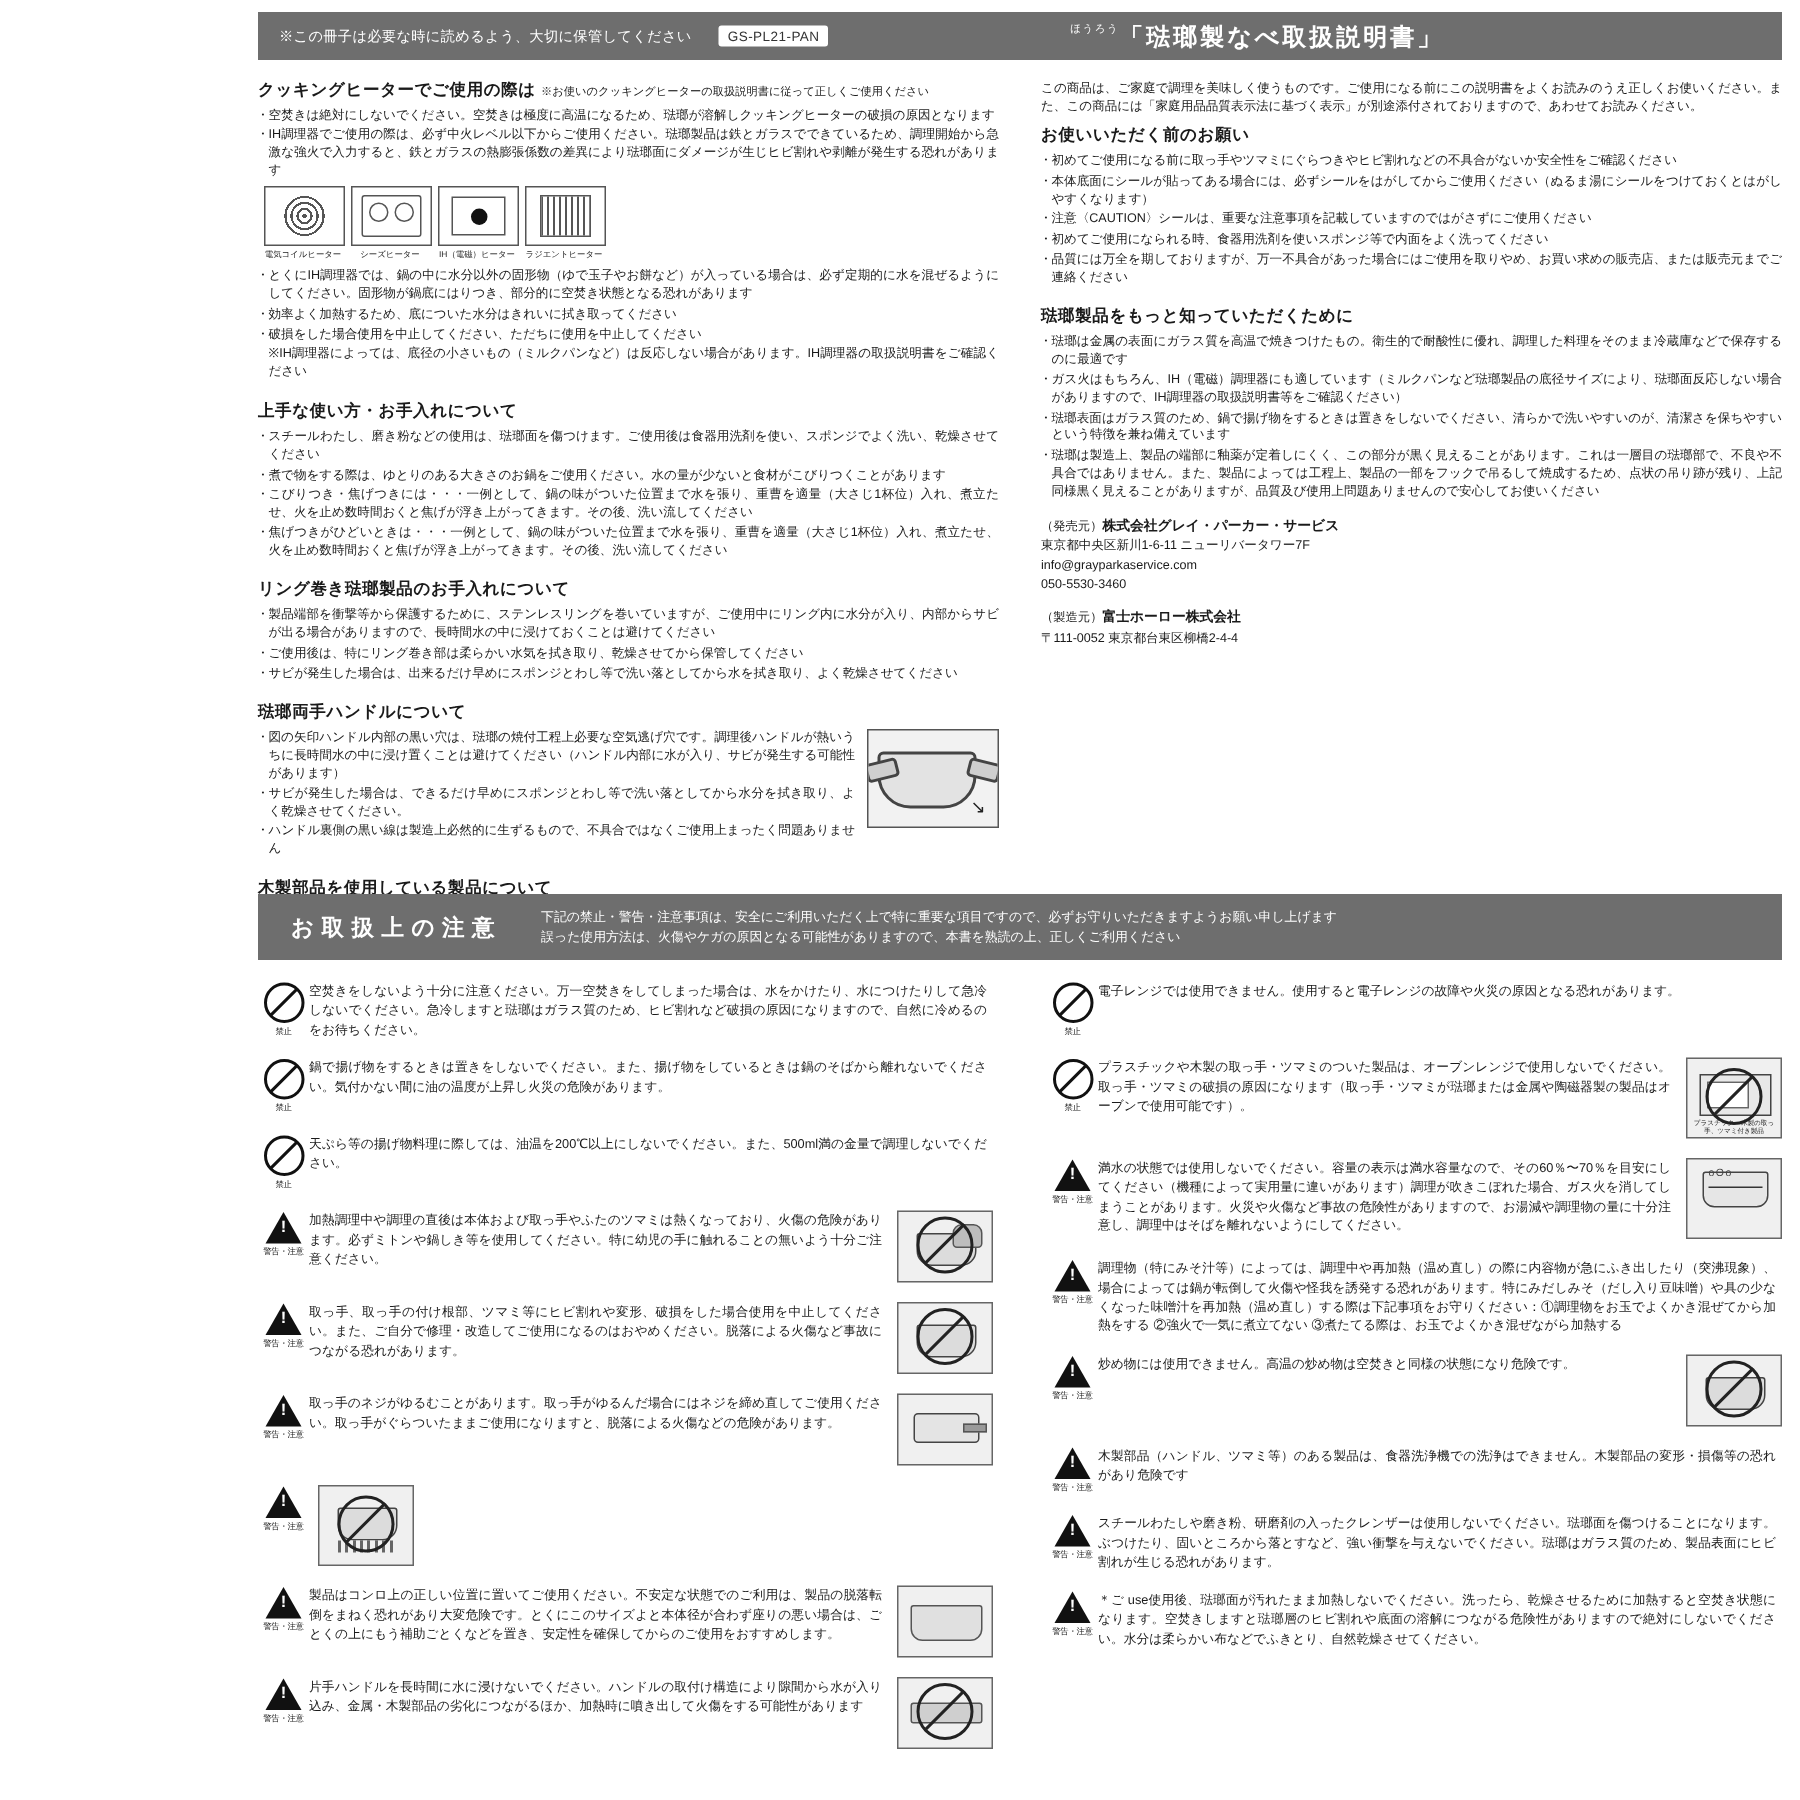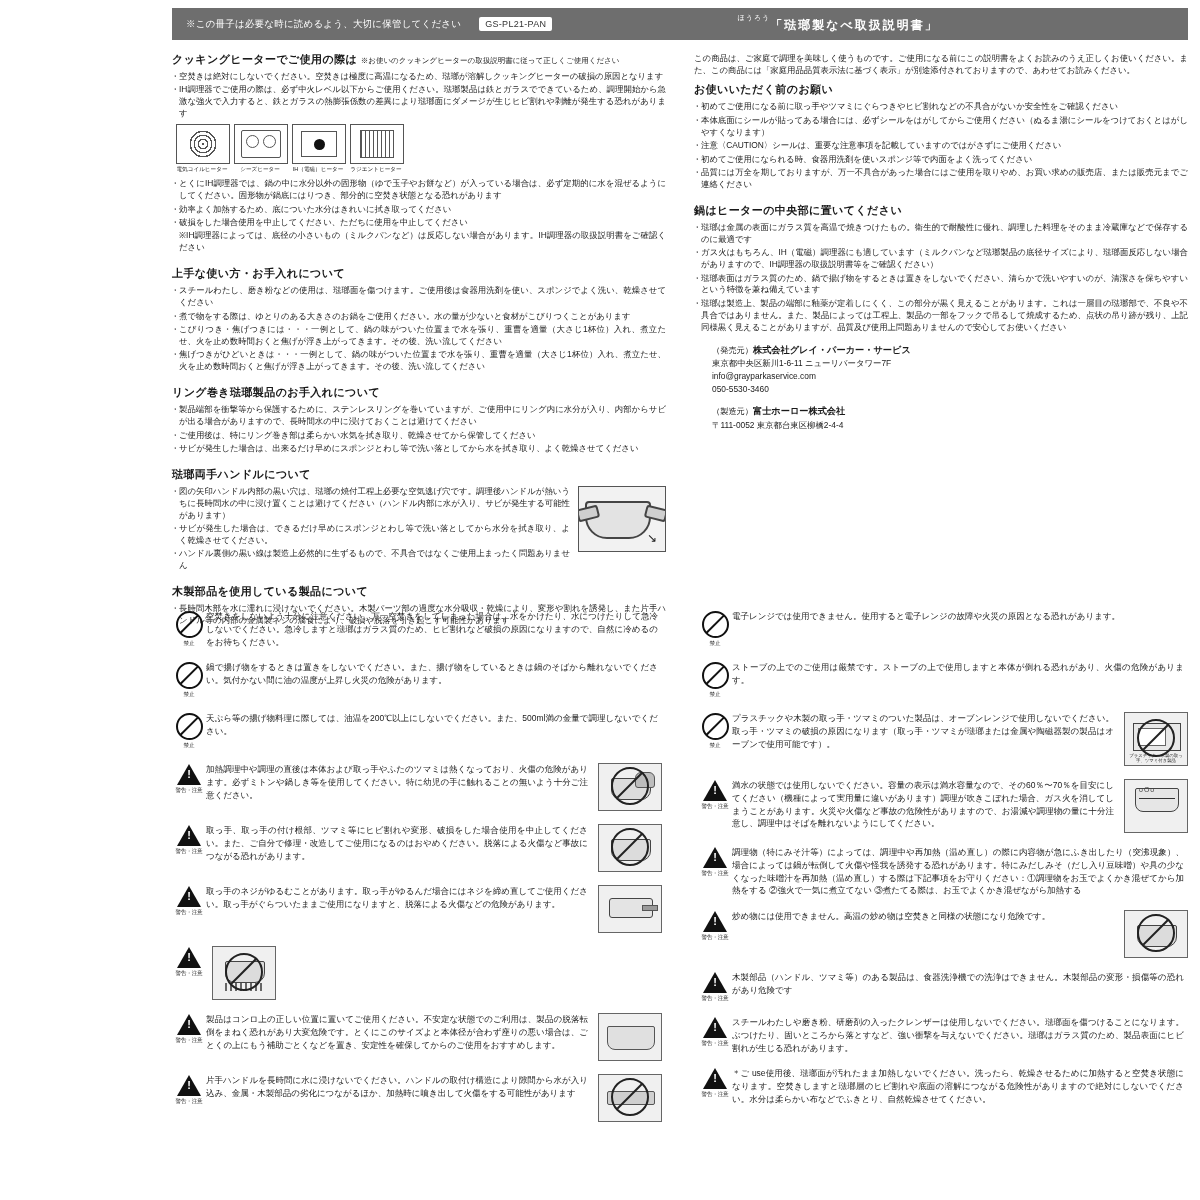--- a/index.html
+++ b/index.html
@@ -49,21 +49,21 @@
   }
   .top-bar .title-wrap {
     flex: 1;
     display: flex;
     justify-content: center;
     align-items: baseline;
     position: relative;
     top: 1px;
   }
   .top-bar .title {
-    font-size: 12px;
+    font-size: 16px;
     font-weight: bold;
     letter-spacing: 2px;
     white-space: nowrap;
   }
   .top-bar .ruby {
     font-size: 7px;
     margin-left: -64px;
     position: relative;
     top: -9px;
     letter-spacing: 1px;
@@ -200,21 +200,20 @@
   .fig-handle .arrow {
     position: absolute; right: 8px; bottom: 6px;
     font-size: 12px; color: #222;
   }
 
   
   .seller {
     font-size: 8.4px;
     line-height: 1.5;
     margin-top: 10px;
-    margin-left: 18px;
   }
   .seller b { font-size: 9.2px; }
   .seller .label { font-size: 8.2px; }
 
   
   .caution-wrap {
     position: absolute;
     left: 172px; top: 596px;
     width: 1016px;
   }
@@ -490,21 +489,21 @@
 
       <h3 class="sec">お使いいただく前のお願い</h3>
       <ul class="dots">
         <li>初めてご使用になる前に取っ手やツマミにぐらつきやヒビ割れなどの不具合がないか安全性をご確認ください</li>
         <li>本体底面にシールが貼ってある場合には、必ずシールをはがしてからご使用ください（ぬるま湯にシールをつけておくとはがしやすくなります）</li>
         <li>注意〈CAUTION〉シールは、重要な注意事項を記載していますのではがさずにご使用ください</li>
         <li>初めてご使用になられる時、食器用洗剤を使いスポンジ等で内面をよく洗ってください</li>
         <li>品質には万全を期しておりますが、万一不具合があった場合にはご使用を取りやめ、お買い求めの販売店、または販売元までご連絡ください</li>
       </ul>
 
-      <h3 class="sec2">鍋はヒーターの中央部に置いてください</h3>
+      <h3 class="sec2">琺瑯製品をもっと知っていただくために</h3>
       <ul class="dots">
         <li>琺瑯は金属の表面にガラス質を高温で焼きつけたもの。衛生的で耐酸性に優れ、調理した料理をそのまま冷蔵庫などで保存するのに最適です</li>
         <li>ガス火はもちろん、IH（電磁）調理器にも適しています（ミルクパンなど琺瑯製品の底径サイズにより、琺瑯面反応しない場合がありますので、IH調理器の取扱説明書等をご確認ください）</li>
         <li>琺瑯表面はガラス質のため、鍋で揚げ物をするときは置きをしないでください、清らかで洗いやすいのが、清潔さを保ちやすいという特徴を兼ね備えています</li>
         <li>琺瑯は製造上、製品の端部に釉薬が定着しにくく、この部分が黒く見えることがあります。これは一層目の琺瑯部で、不良や不具合ではありません。また、製品によっては工程上、製品の一部をフックで吊るして焼成するため、点状の吊り跡が残り、上記同様黒く見えることがありますが、品質及び使用上問題ありませんので安心してお使いください</li>
       </ul>
 
       <div class="seller">
         <div>
           <span class="label">（発売元）</span><b>株式会社グレイ・パーカー・サービス</b>
@@ -517,20 +516,27 @@
       <div class="seller">
         <div>
           <span class="label">（製造元）</span><b>富士ホーロー株式会社</b>
         </div>
         <div>〒111-0052 東京都台東区柳橋2-4-4</div>
       </div>
     </div>
   </div>
 
   <div class="caution-wrap">
+    <div class="caution-head">
+      <span class="ct">お取扱上の注意</span>
+      <span class="cd">
+        <span>下記の禁止・警告・注意事項は、安全にご利用いただく上で特に重要な項目ですので、必ずお守りいただきますようお願い申し上げます</span><br>
+        <span>誤った使用方法は、火傷やケガの原因となる可能性がありますので、本書を熟読の上、正しくご利用ください</span>
+      </span>
+    </div>
 
     <div class="caution-cols">
 
       <div class="ccol">
 
         <div class="item">
           <div class="badge">
             <div class="sym"></div>
             <div class="bl">禁止</div>
           </div>
@@ -628,27 +634,20 @@
       <div class="ccol">
 
         <div class="item">
           <div class="badge">
             <div class="sym"></div>
             <div class="bl">禁止</div>
           </div>
           <div class="itxt">電子レンジでは使用できません。使用すると電子レンジの故障や火災の原因となる恐れがあります。</div>
         </div>
 
-        <div class="item">
-          <div class="badge">
-            <div class="sym"></div>
-            <div class="bl">禁止</div>
-          </div>
-          <div class="itxt">ストーブの上でのご使用は厳禁です。ストーブの上で使用しますと本体が倒れる恐れがあり、火傷の危険があります。</div>
-        </div>
 
         <div class="item">
           <div class="badge">
             <div class="sym"></div>
             <div class="bl">禁止</div>
           </div>
           <div class="itxt">プラスチックや木製の取っ手・ツマミのついた製品は、オーブンレンジで使用しないでください。取っ手・ツマミの破損の原因になります（取っ手・ツマミが琺瑯または金属や陶磁器製の製品はオーブンで使用可能です）。</div>
           <div class="ifig tall">
             <div class="oven"></div>
             <div class="noSign"></div>

